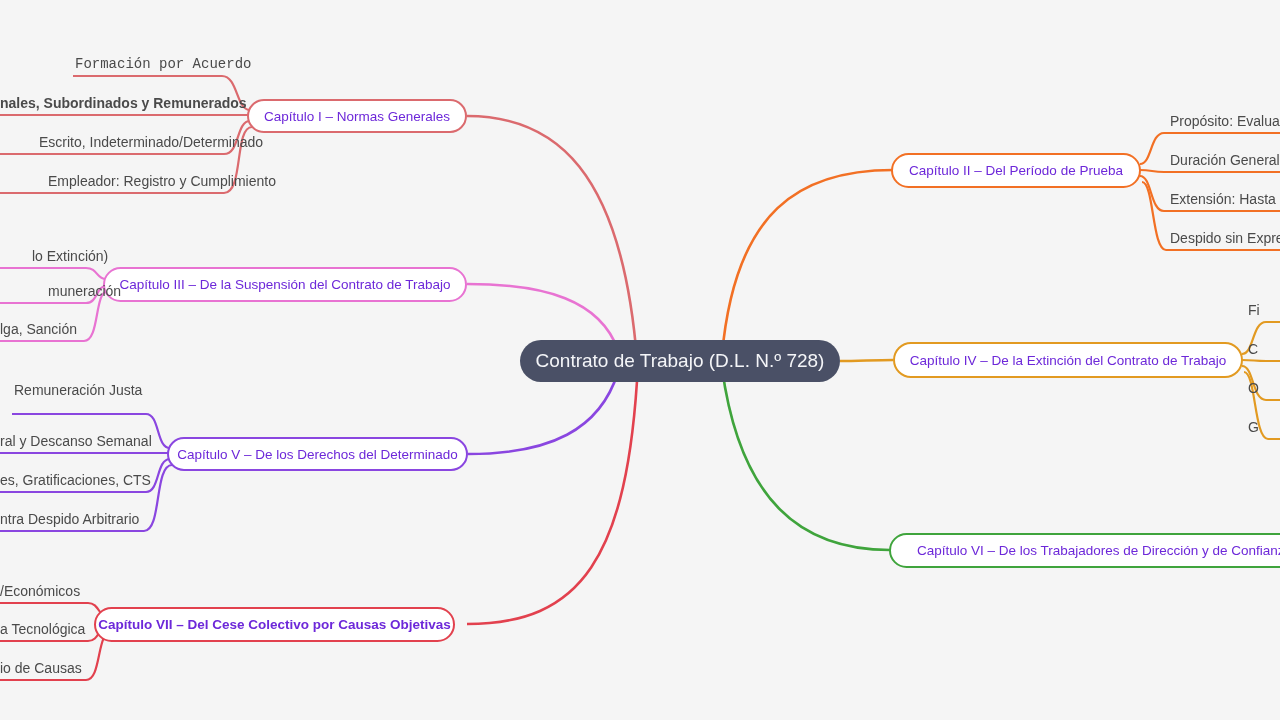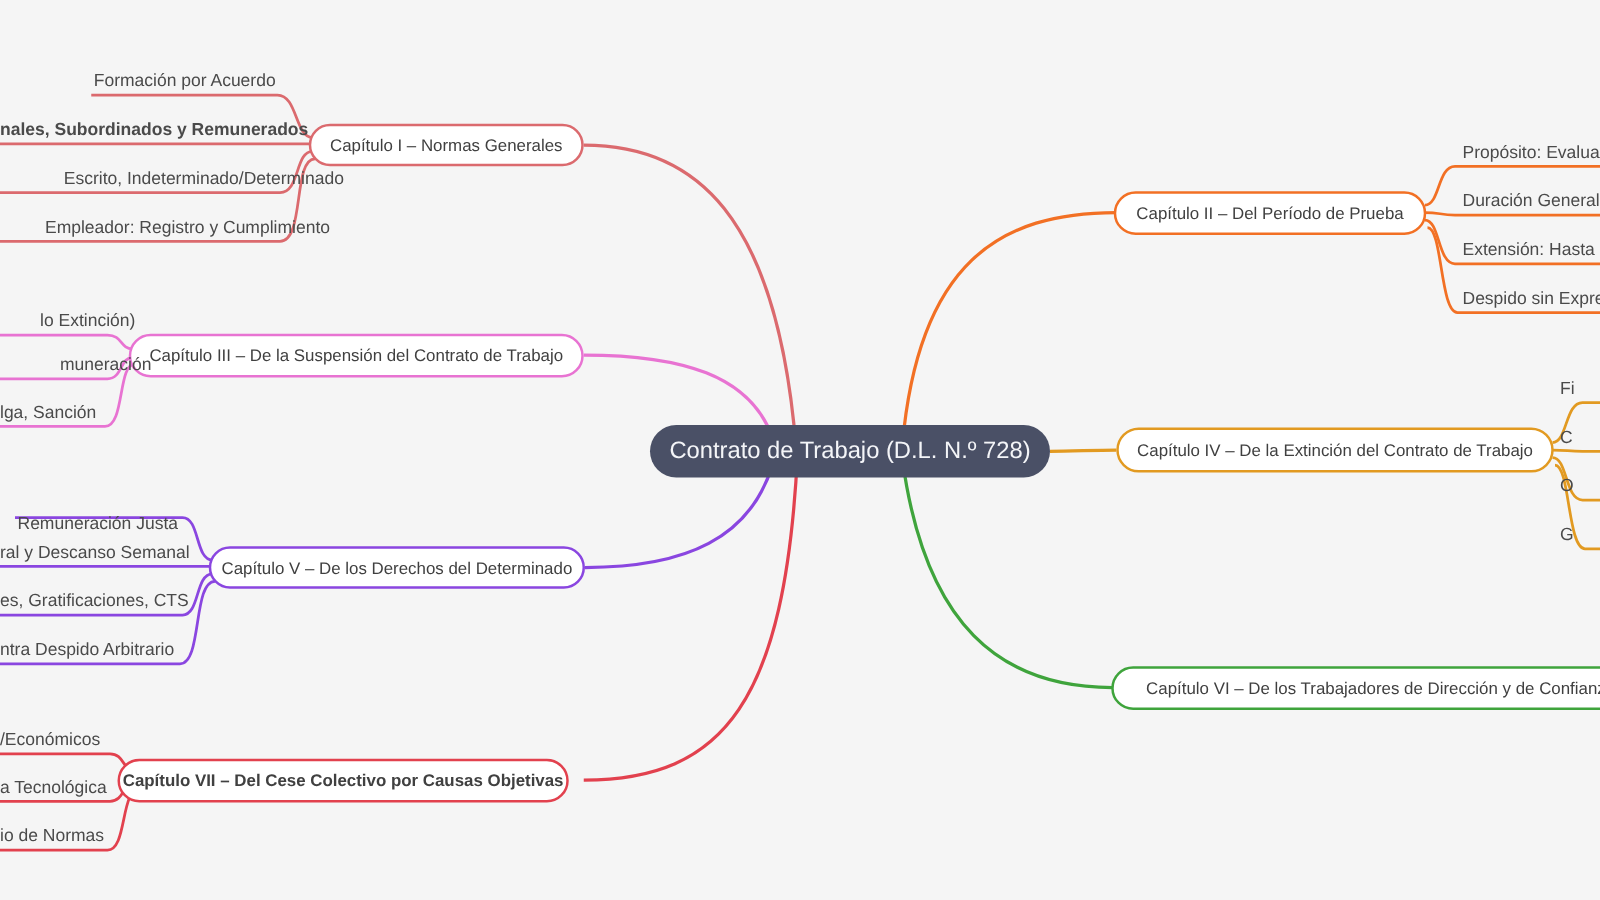--- a/index.html
+++ b/index.html
@@ -9,21 +9,21 @@
     font-family:"Liberation Sans", sans-serif;
   }
   .stage{position:relative;width:1280px;height:720px;overflow:hidden;}
   svg.links{position:absolute;left:0;top:0;z-index:1;}
   .node{
     position:absolute;z-index:2;
     background:#ffffff;border:2px solid #22c55e;border-radius:18px;
     box-sizing:border-box;
     display:flex;align-items:center;justify-content:center;
     white-space:nowrap;
-    color:#404040;font-size:13.5px;
+    color:#6d28d9;font-size:13.5px;
   }
   .node.center{
     border:none;border-radius:21px;
     color:#f4f5f8;font-size:19px;
     z-index:3;
   }
   .leaf{
     position:absolute;z-index:2;
     white-space:nowrap;color:#4a4a4a;font-size:14px;line-height:20px;height:20px;
   }
@@ -111,37 +111,37 @@
   </div>
 
   <div class="node" style="left: 893px; top: 342px; width: 350px; height: 36px; border-color: rgb(226, 154, 33); text-align: center;">
     <span>Capítulo IV – De la Extinción del Contrato de Trabajo</span>
   </div>
 
   <div class="node" style="left: 889px; top: 533px; width: 431px; height: 35px; border-color: rgb(63, 164, 60);">
     <span>Capítulo VI – De los Trabajadores de Dirección y de Confianza</span>
   </div>
 
-  <div class="leaf" style="left:75px;top:54px;">Formación por Acuerdo</div>
+  <div class="leaf" style="left:75px;top:54px;font-family:Liberation Mono, monospace;">Formación por Acuerdo</div>
   <div class="leaf" style="left:0;top:93px;font-weight:bold;">nales, Subordinados y Remunerados</div>
-  <div class="leaf" style="left:16px;top:132px;padding-left:35px;">Escrito, Indeterminado/Determinado</div>
-  <div class="leaf" style="left:4px;top:171px;padding-left:32px;">Empleador: Registro y Cumplimiento</div>
+  <div class="leaf" style="left:4px;top:132px;padding-left:35px;">Escrito, Indeterminado/Determinado</div>
+  <div class="leaf" style="left:16px;top:171px;padding-left:32px;">Empleador: Registro y Cumplimiento</div>
 
   <div class="leaf" style="left:0;top:246px;padding-left:32px;">lo Extinción)</div>
   <div class="leaf" style="left:0;top:281px;padding-left:48px;">muneración</div>
   <div class="leaf" style="left:0;top:319px;">lga, Sanción</div>
 
-  <div class="leaf" style="left:14px;top:408px;">Remuneración Justa</div>
+  <div class="leaf" style="left:14px;top:380px;">Remuneración Justa</div>
   <div class="leaf" style="left:0;top:431px;">ral y Descanso Semanal</div>
   <div class="leaf" style="left:0;top:470px;">es, Gratificaciones, CTS</div>
   <div class="leaf" style="left:0;top:509px;">ntra Despido Arbitrario</div>
 
   <div class="leaf" style="left:0;top:581px;">/Económicos</div>
   <div class="leaf" style="left:0;top:619px;">a Tecnológica</div>
-  <div class="leaf" style="left:0;top:658px;">io de Normas</div>
+  <div class="leaf" style="left:0;top:658px;">io de Causas</div>
 
   <div class="leaf" style="left:1170px;top:111px;">Propósito: Evaluar</div>
   <div class="leaf" style="left:1170px;top:150px;">Duración General:</div>
   <div class="leaf" style="left:1170px;top:189px;">Extensión: Hasta 6</div>
   <div class="leaf" style="left:1170px;top:228px;">Despido sin Expres</div>
 
   <div class="leaf" style="left:1248px;top:300px;">Fi</div>
   <div class="leaf" style="left:1248px;top:339px;">C</div>
   <div class="leaf" style="left:1248px;top:378px;">O</div>
   <div class="leaf" style="left:1248px;top:417px;">G</div>

